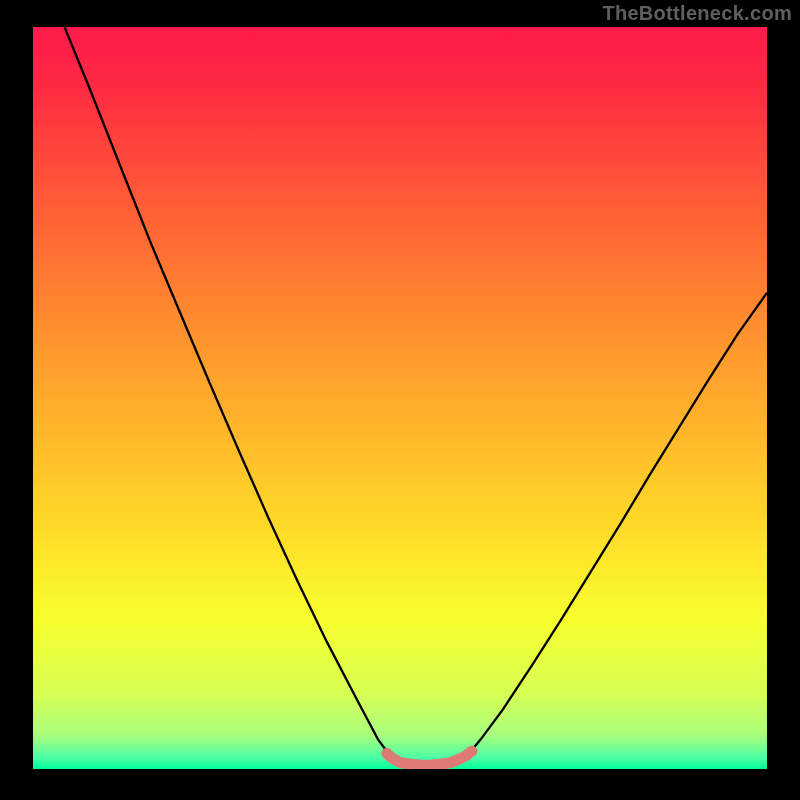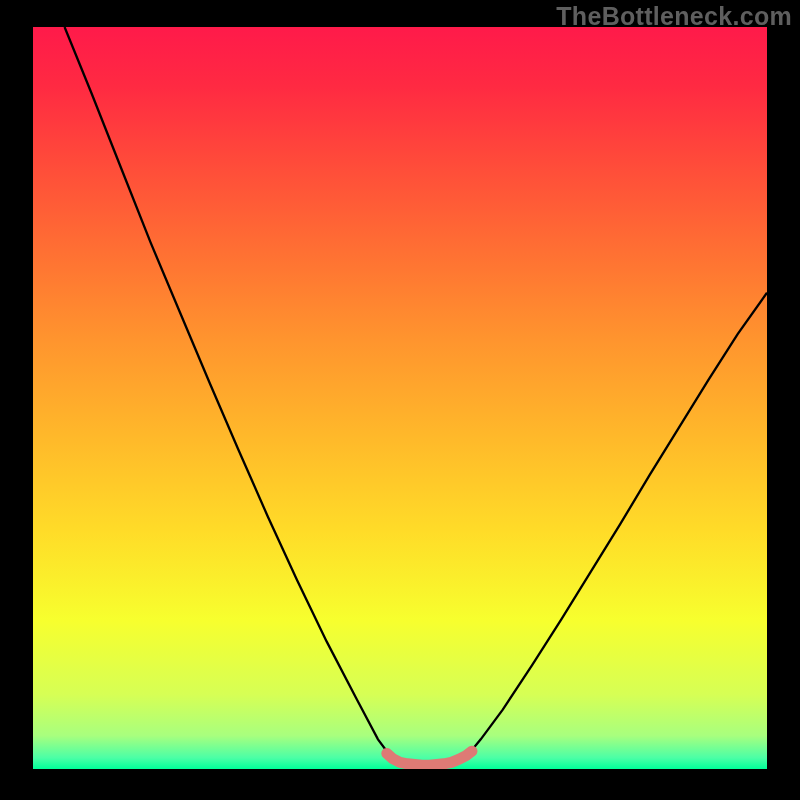--- a/index.html
+++ b/index.html
@@ -15,21 +15,21 @@
     position: relative;
     width: 800px;
     height: 800px;
     background: #000000;
   }
   .watermark {
     position: absolute;
     top: 2px;
     right: 8px;
     color: #5f5f5f;
-    font-size: 25px;
+    font-size: 20px;
     font-weight: bold;
     letter-spacing: 0.3px;
     z-index: 5;
   }
   svg {
     display: block;
   }
 </style>
 </head>
 <body>

